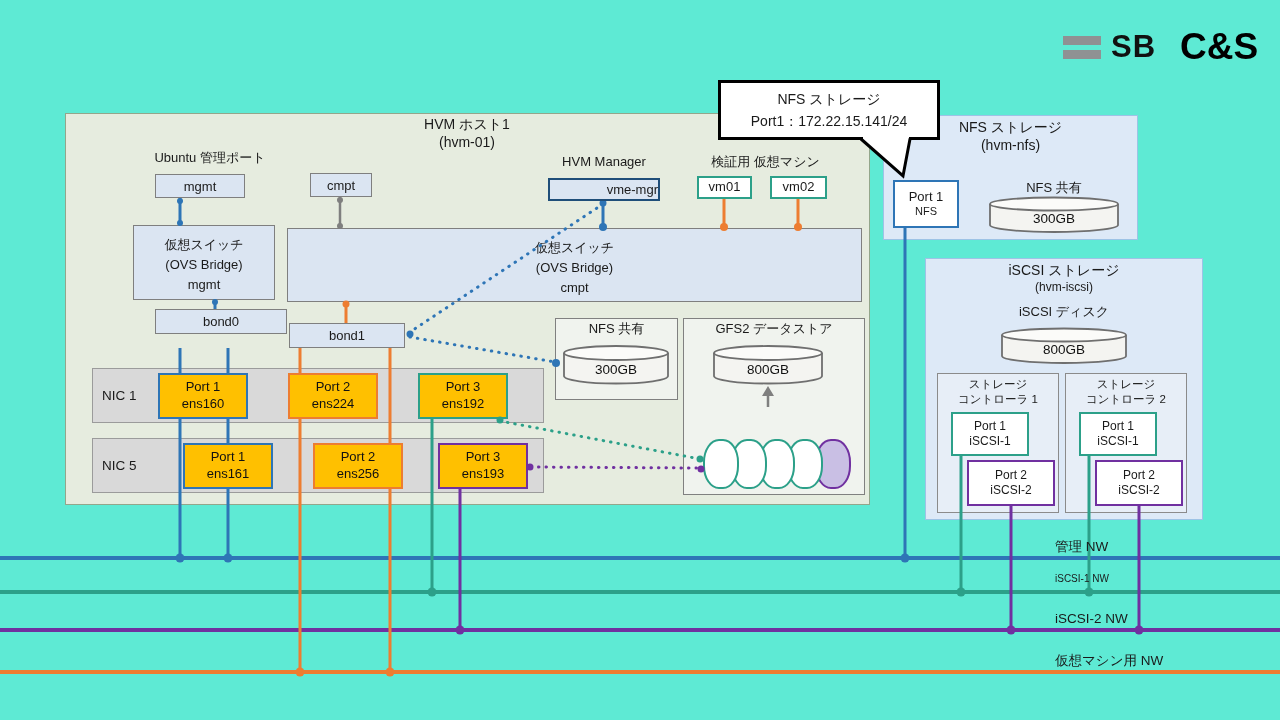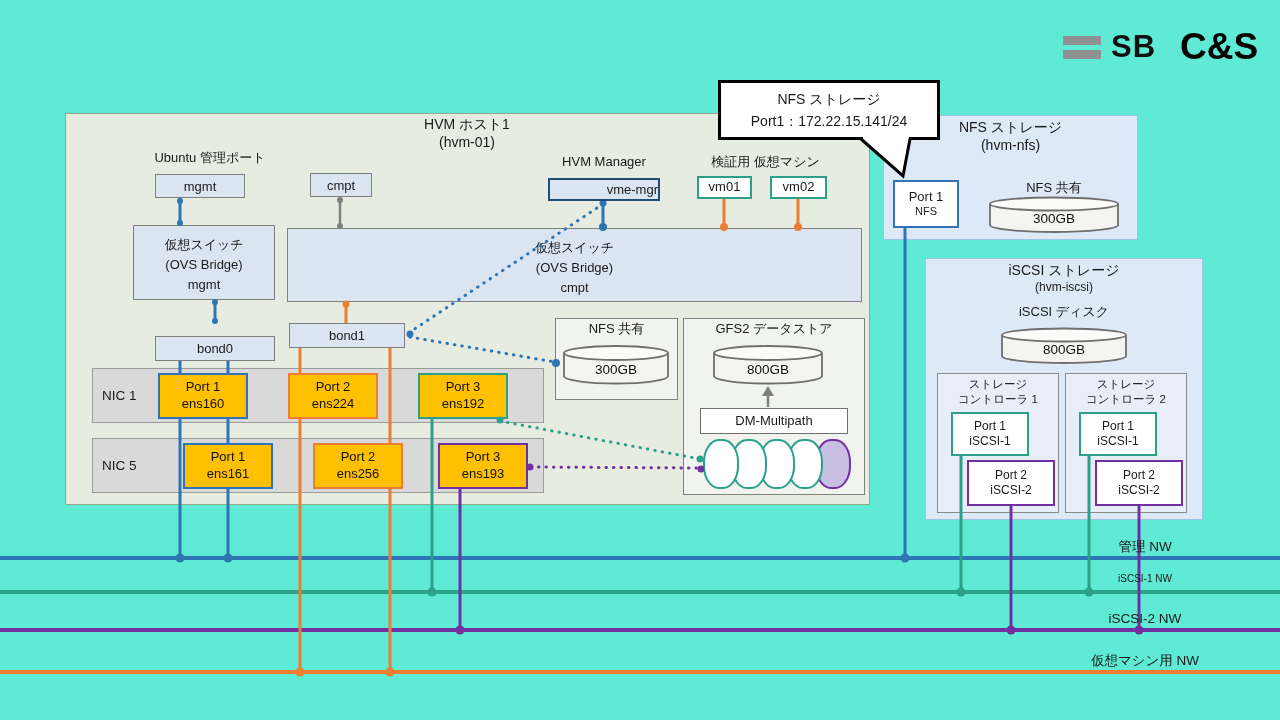--- a/index.html
+++ b/index.html
@@ -8,21 +8,21 @@
   .panel{position:absolute;box-sizing:border-box;z-index:1;}
   .host{background:#e6ecdf;border:1.5px solid #93a68b;}
   .bluebox{background:#dde9f7;border:1.5px solid #9dc3e6;}
   .nicrow{background:#d9d9d9;border:1.2px solid #9b9b9b;}
   .subpanel{background:#f0f3ee;border:1.5px solid #808080;}
   .ctrl{background:#e7eef7;border:1.3px solid #8b8b8b;}
   .swbox{position:absolute;box-sizing:border-box;z-index:1;background:#dbe5f2;border:1.6px solid #7f7f7f;}
   .fg{position:absolute;box-sizing:border-box;z-index:3;}
   .lbl{position:absolute;z-index:3;font-size:13px;line-height:1.25;}
   .c{text-align:center;}
-  .r{text-align:center;}
+  .r{text-align:left;}
   .smallbox{background:#dbe5f2;border:1.6px solid #7f7f7f;display:flex;align-items:center;justify-content:center;font-size:13px;}
   .whitebox{background:#ffffff;display:flex;flex-direction:column;align-items:center;justify-content:center;line-height:1.25;}
   .port{background:#ffc000;display:flex;flex-direction:column;align-items:center;justify-content:center;font-size:13px;line-height:1.3;color:#111;}
   .b-blue{border:2.5px solid #2e75b6;}
   .b-orange{border:2.5px solid #ed7d31;}
   .b-teal{border:2.5px solid #2ca089;}
   .b-purple{border:2.5px solid #7030a0;}
   .b-navy{border:2.2px solid #1f4e79;justify-content:flex-end;}
   .wires{position:absolute;left:0;top:0;z-index:2;pointer-events:none;}
   .over{position:absolute;left:0;top:0;z-index:5;pointer-events:none;}
@@ -164,21 +164,21 @@
     <div>仮想スイッチ</div>
     <div>(OVS Bridge)</div>
     <div>mgmt</div>
   </div>
   <div class="lbl c" style="left:287px;top:238px;width:575px;line-height:1.55">
     <div>仮想スイッチ</div>
     <div>(OVS Bridge)</div>
     <div>cmpt</div>
   </div>
 
-  <div class="fg smallbox" style="left:155px;top:336px;width:120px;height:25px">
+  <div class="fg smallbox" style="left:155px;top:309px;width:132px;height:25px">
     <span>bond0</span>
   </div>
   <div class="fg smallbox" style="left:289px;top:323px;width:116px;height:25px">
     <span>bond1</span>
   </div>
 
   <div class="lbl" style="left:102px;top:388px;width:52px;font-size:13.5px">NIC 1</div>
   <div class="lbl" style="left:102px;top:458px;width:52px;font-size:13.5px">NIC 5</div>
 
   <div class="fg port b-blue" style="left:158px;top:373px;width:90px;height:46px">
@@ -213,23 +213,20 @@
     <ellipse cx="54" cy="9" rx="52" ry="7" fill="#fbfbf9" stroke="#6f6f6f" stroke-width="1.8"></ellipse>
     <text x="54" y="30" text-anchor="middle" font-size="13.5" fill="#111">300GB</text>
   </svg>
 
   <div class="lbl c" style="left:683px;top:321px;width:182px">GFS2 データストア</div>
   <svg class="fg" style="left:712px;top:344px" width="112" height="42" viewBox="0 0 112 42">
     <path d="M2 9 L2 32 A54 7.5 0 0 0 110 32 L110 9" fill="#f4f4f1" stroke="#6f6f6f" stroke-width="1.8"></path>
     <ellipse cx="56" cy="9" rx="54" ry="7" fill="#fbfbf9" stroke="#6f6f6f" stroke-width="1.8"></ellipse>
     <text x="56" y="30" text-anchor="middle" font-size="13.5" fill="#111">800GB</text>
   </svg>
-  <div class="fg whitebox" style="left:700px;top:408px;width:148px;height:26px;border:1.5px solid #6f6f6f;font-size:13px">
-    <span>DM-Multipath</span>
-  </div>
   <svg class="fg" style="left:700px;top:436px" width="160" height="56" viewBox="0 0 160 56">
     <g stroke-width="2">
       <rect x="116" y="4" width="34" height="48" rx="15" ry="22" fill="#c9bfe4" stroke="#7030a0"></rect>
       <rect x="88" y="4" width="34" height="48" rx="15" ry="22" fill="#ffffff" stroke="#2ca089"></rect>
       <rect x="60" y="4" width="34" height="48" rx="15" ry="22" fill="#ffffff" stroke="#2ca089"></rect>
       <rect x="32" y="4" width="34" height="48" rx="15" ry="22" fill="#ffffff" stroke="#2ca089"></rect>
       <rect x="4" y="4" width="34" height="48" rx="15" ry="22" fill="#ffffff" stroke="#2ca089"></rect>
     </g>
   </svg>
 

